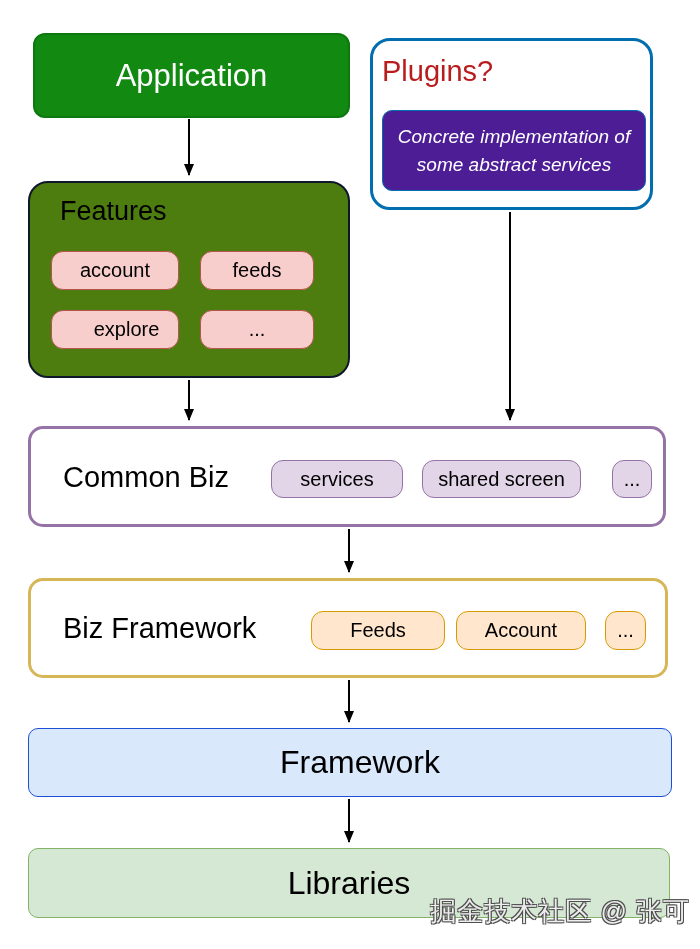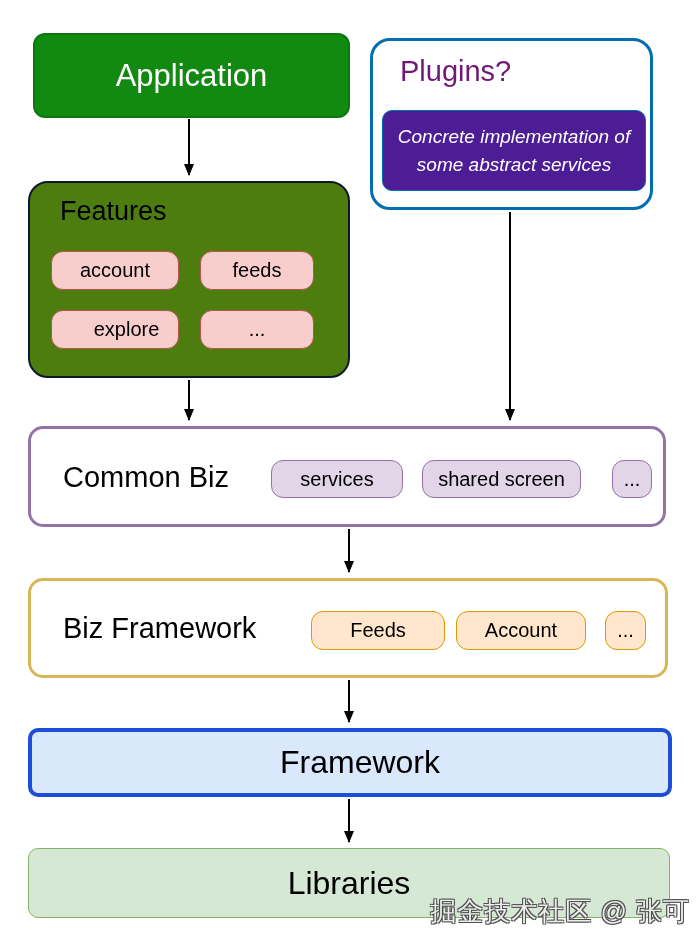--- a/index.html
+++ b/index.html
@@ -15,21 +15,21 @@
     background:#128a12;border:2px solid #0d780d;border-radius:12px;
     display:flex;align-items:center;justify-content:center;
   }
   .app .lbl{color:#ffffff;font-size:31px;}
 
   
   .plugins{
     left:370px;top:38px;width:283px;height:172px;
     background:#ffffff;border:3px solid #006eaf;border-radius:20px;
   }
-  .plugins .title{position:absolute;left:27px;top:14px;font-size:29px;color:#701a75;}
+  .plugins .title{position:absolute;left:9px;top:14px;font-size:29px;color:#b91c1c;}
   .plugins .note{
     position:absolute;left:9px;top:69px;width:264px;height:81px;box-sizing:border-box;
     background:#4c1d95;border:1px solid #006eaf;border-radius:10px;
     display:flex;align-items:center;justify-content:center;text-align:center;
     color:#ffffff;font-style:italic;font-size:19px;line-height:1.45;padding:0 10px;
   }
 
   
   .features{
     left:28px;top:181px;width:322px;height:197px;
@@ -64,21 +64,21 @@
     background:#ffffff;border:3px solid #d6b656;border-radius:15px;
   }
   .bizfw .title{position:absolute;left:32px;top:50%;transform:translateY(-50%);font-size:29px;}
   .c-bfeeds{left:280px;top:30px;width:134px;height:39px;}
   .c-baccount{left:425px;top:30px;width:130px;height:39px;}
   .c-bdots{left:574px;top:30px;width:41px;height:39px;}
 
   
   .framework{
     left:28px;top:728px;width:644px;height:69px;
-    background:#dae8fc;border:4px solid #1d4ed8;border-radius:10px;
+    background:#dae8fc;border:1px solid #1d4ed8;border-radius:10px;
     display:flex;align-items:center;justify-content:center;font-size:32px;padding-left:20px;
   }
   .libraries{
     left:28px;top:848px;width:642px;height:70px;
     background:#d5e8d4;border:1px solid #82b366;border-radius:10px;
     display:flex;align-items:center;justify-content:center;font-size:32px;
   }
 
   
   .arrows{position:absolute;left:0;top:0;width:700px;height:949px;pointer-events:none;}

